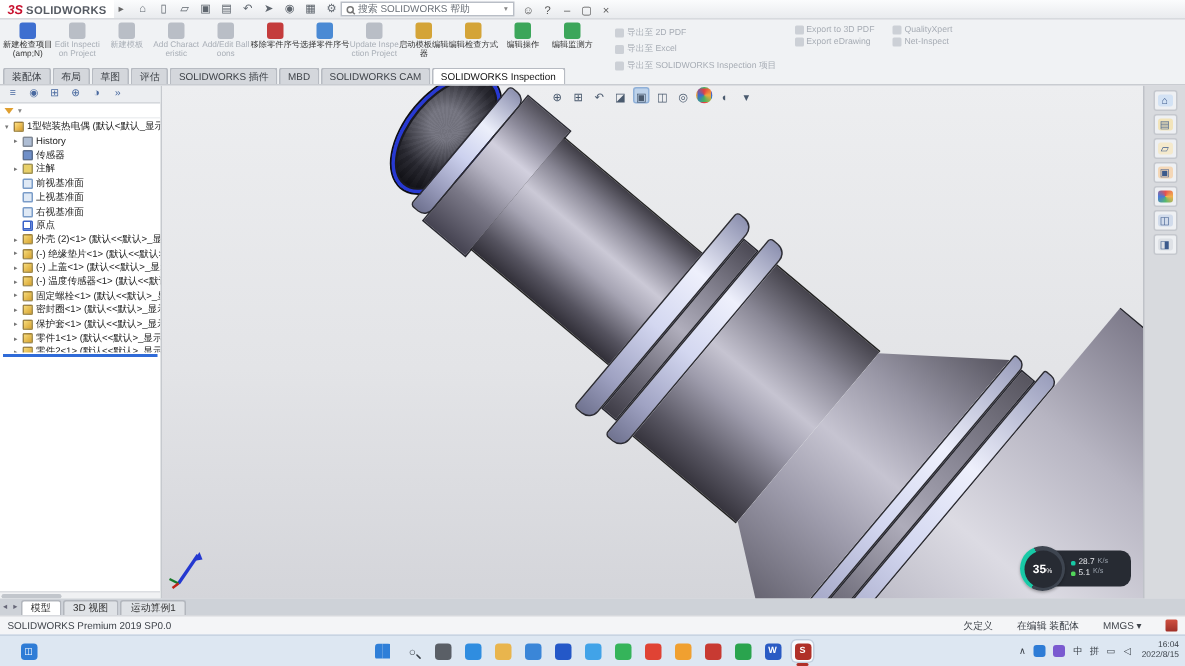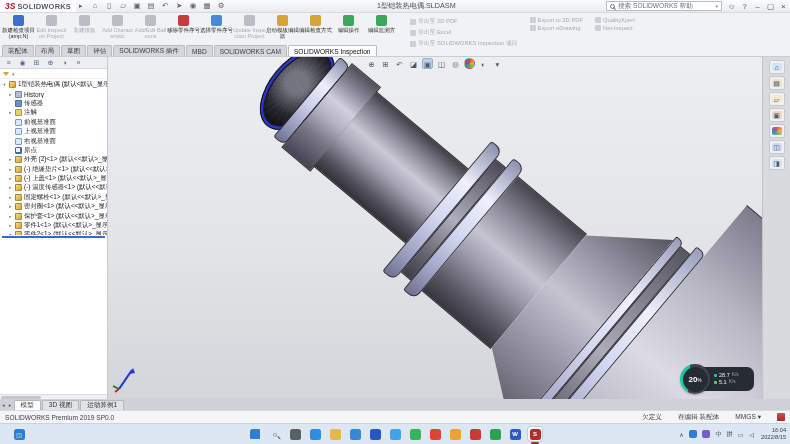--- a/index.html
+++ b/index.html
@@ -198,21 +198,20 @@
         <span class="qa-icon" data-name="new-document-icon">▯</span>
         <span class="qa-icon" data-name="open-icon">▱</span>
         <span class="qa-icon" data-name="save-icon">▣</span>
         <span class="qa-icon" data-name="print-icon">▤</span>
         <span class="qa-icon" data-name="undo-icon">↶</span>
         <span class="qa-icon" data-name="select-arrow-icon">➤</span>
         <span class="qa-icon" data-name="rebuild-icon">◉</span>
         <span class="qa-icon" data-name="display-settings-icon">▦</span>
         <span class="qa-icon" data-name="options-gear-icon">⚙</span>
       </div>
-    <div class="tb-title" data-name="document-title">1型铠装热电偶.SLDASM</div>
     <div class="search-box" data-name="search-input">
       <span class="search-glass" data-name="search-icon"></span>
       <span data-name="search-placeholder">搜索 SOLIDWORKS 帮助</span>
       <span class="search-arrow" data-name="search-dropdown-arrow">▾</span>
     </div>
     <div class="wc" data-name="window-controls">
 
     <span class="wc-btn" data-name="user-account-icon">☺</span>
         <span class="wc-btn" data-name="help-icon">?</span>
         <span class="wc-btn" data-name="minimize-icon">–</span>
@@ -535,21 +534,21 @@
           <span>28.7</span>
           <span class="net-unit">K/s</span>
         </div>
         <div class="net-row down" data-name="download-speed-row">
           <span class="net-dot" data-name="download-dot-icon"></span>
           <span>5.1</span>
           <span class="net-unit">K/s</span>
         </div>
       </div>
       <div class="net-circle" data-name="usage-percent-badge">
-        <span class="net-pct"><span>20</span><span class="net-pct-sign">%</span></span>
+        <span class="net-pct"><span>35</span><span class="net-pct-sign">%</span></span>
       </div>
     </div>
   </div>
 
   <div class="task-pane" data-name="task-pane-strip">
 
       <div class="tp-icon" data-name="task-pane-resources-icon">
         <span class="tp-swatch" data-icon-swatch="" style="background: rgb(207, 224, 244);"></span>
         <span class="tp-glyph">⌂</span>
       </div>

